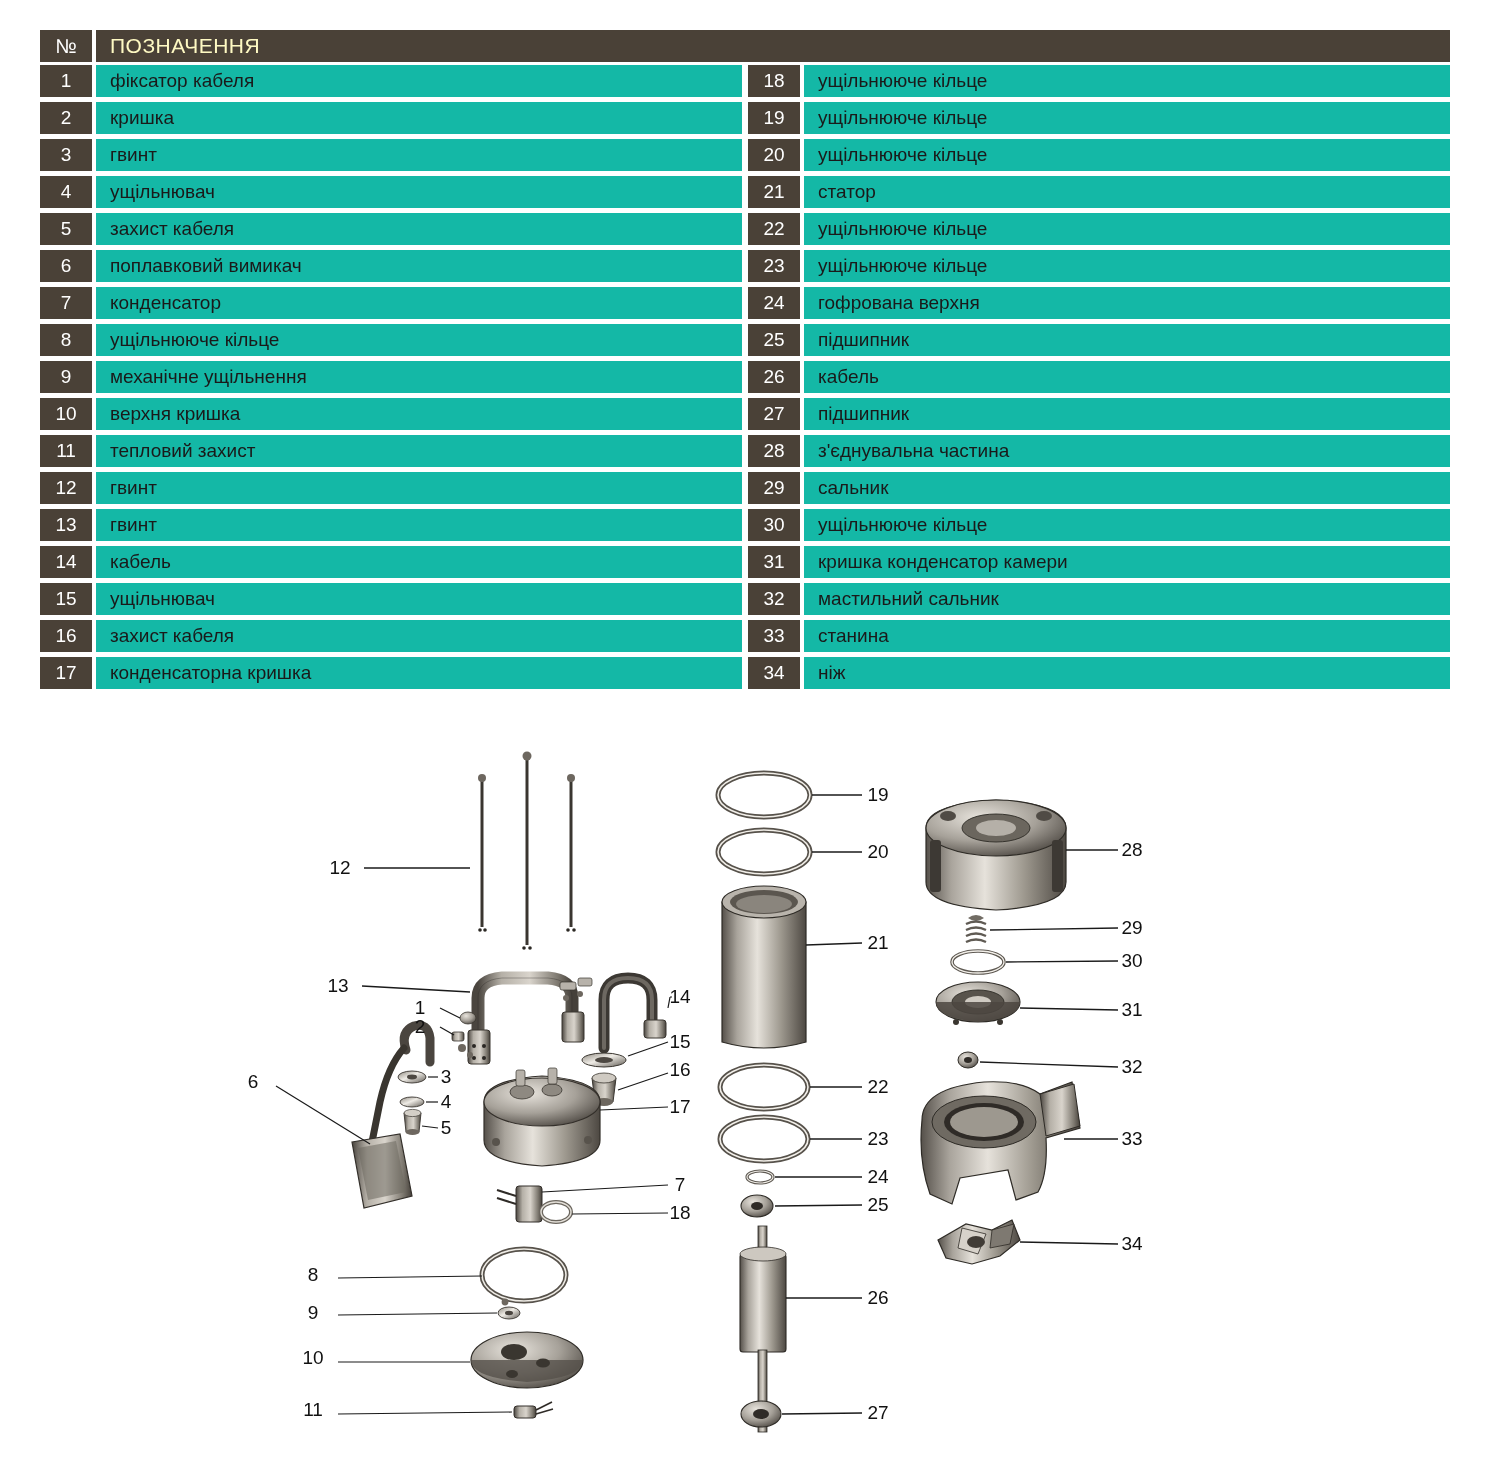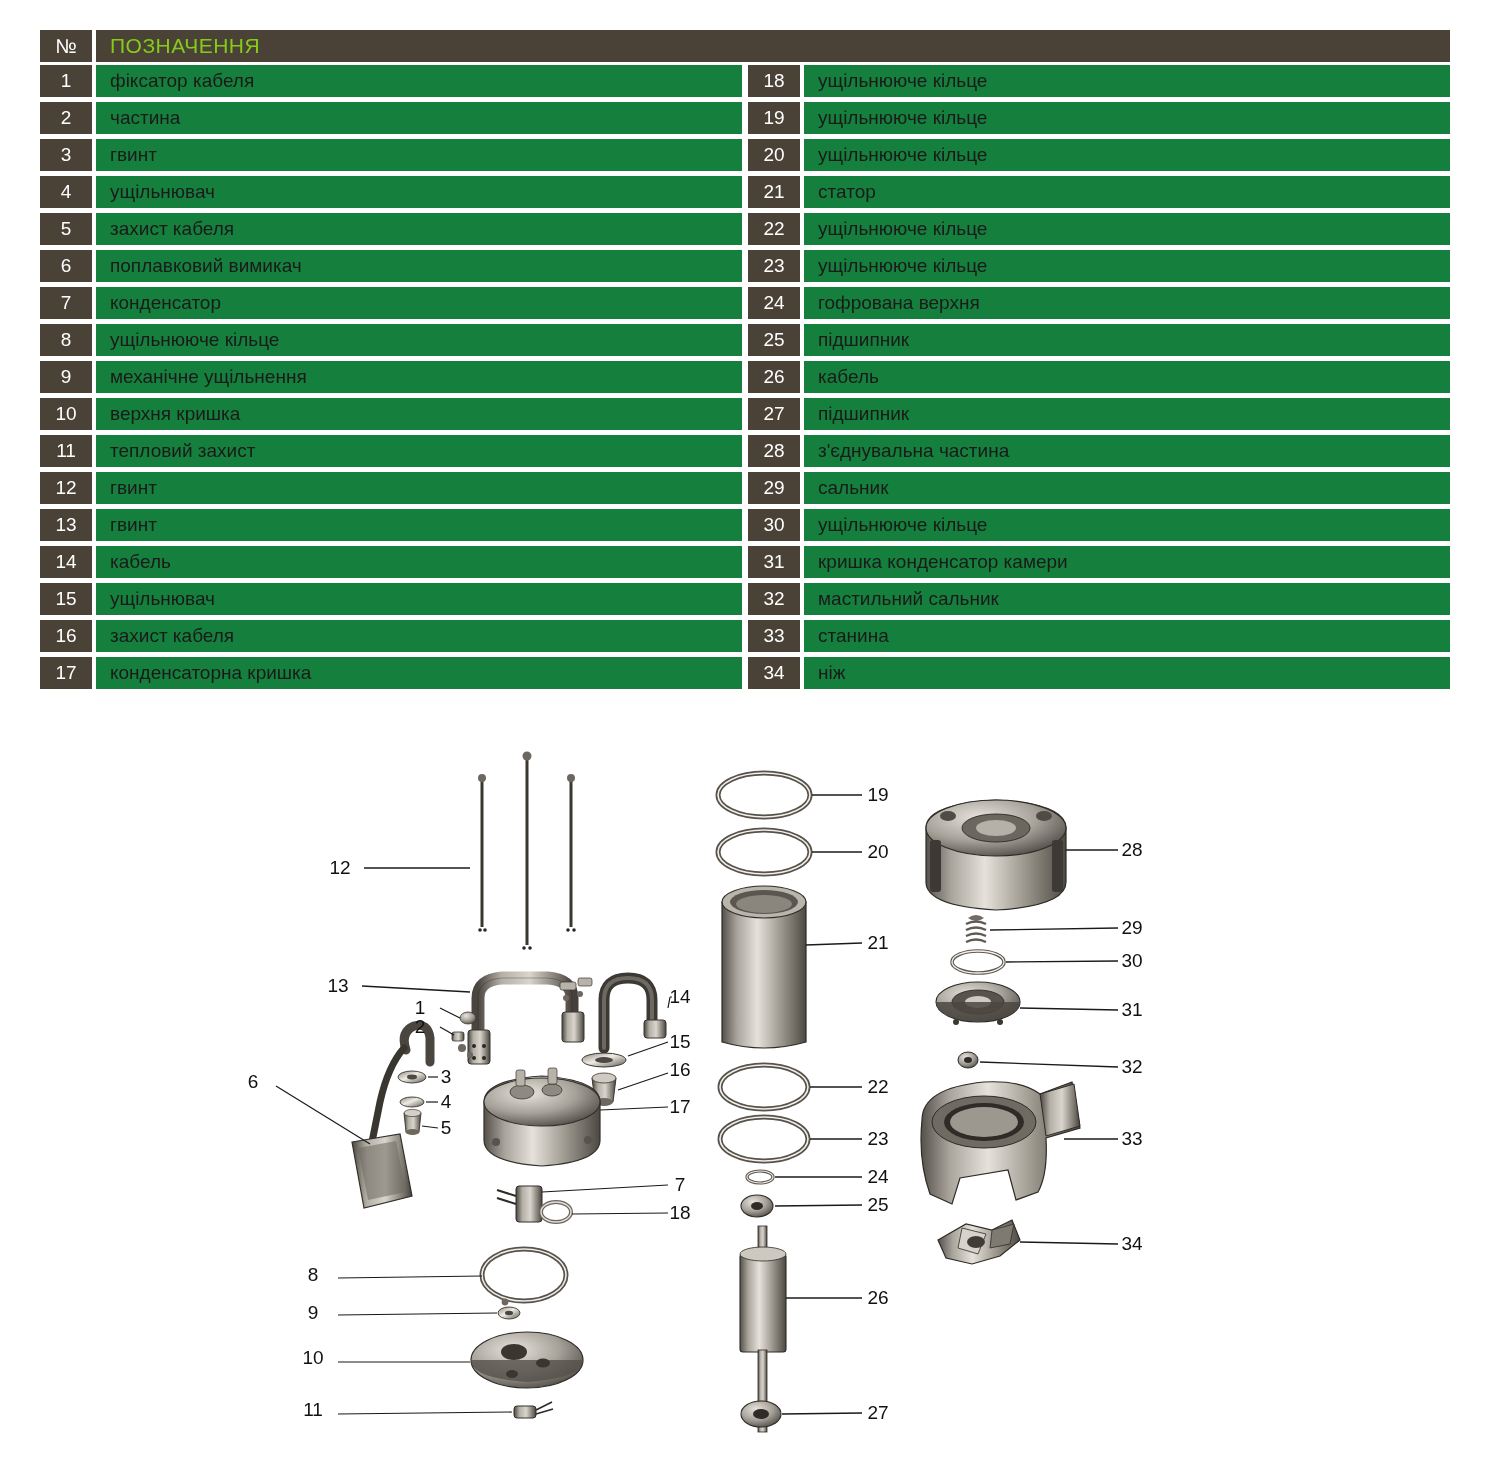--- a/index.html
+++ b/index.html
@@ -33,21 +33,21 @@
     color: #ffffff;
     font-size: 20px;
     display: flex;
     align-items: center;
     justify-content: center;
   }
   .legend-header .hdr-title {
     flex: 1;
     margin-left: 4px;
     background: #4a4137;
-    color: #84cc16;
+    color: #fef9c3;
     font-size: 21px;
     letter-spacing: .5px;
     display: flex;
     align-items: center;
     padding-left: 14px;
     box-sizing: border-box;
   }
   .legend-cols {
     display: flex;
     gap: 6px;
@@ -66,21 +66,21 @@
     color: #ffffff;
     font-size: 19px;
     display: flex;
     align-items: center;
     justify-content: center;
     flex: 0 0 52px;
   }
   .legend-row .label {
     flex: 1;
     margin-left: 4px;
-    background: #15803d;
+    background: #14b8a6;
     color: #1a1a1a;
     font-size: 19px;
     display: flex;
     align-items: center;
     padding-left: 14px;
     box-sizing: border-box;
   }
 
   
   #diagram {
@@ -108,21 +108,21 @@
     <div class="hdr-title">ПОЗНАЧЕННЯ</div>
   </div>
   <div class="legend-cols">
     <div class="legend-col" id="legend-left">
         <div class="legend-row">
           <div class="num">1</div>
           <div class="label">фіксатор кабеля</div>
         </div>
         <div class="legend-row">
           <div class="num">2</div>
-          <div class="label">частина</div>
+          <div class="label">кришка</div>
         </div>
         <div class="legend-row">
           <div class="num">3</div>
           <div class="label">гвинт</div>
         </div>
         <div class="legend-row">
           <div class="num">4</div>
           <div class="label">ущільнювач</div>
         </div>
         <div class="legend-row">

